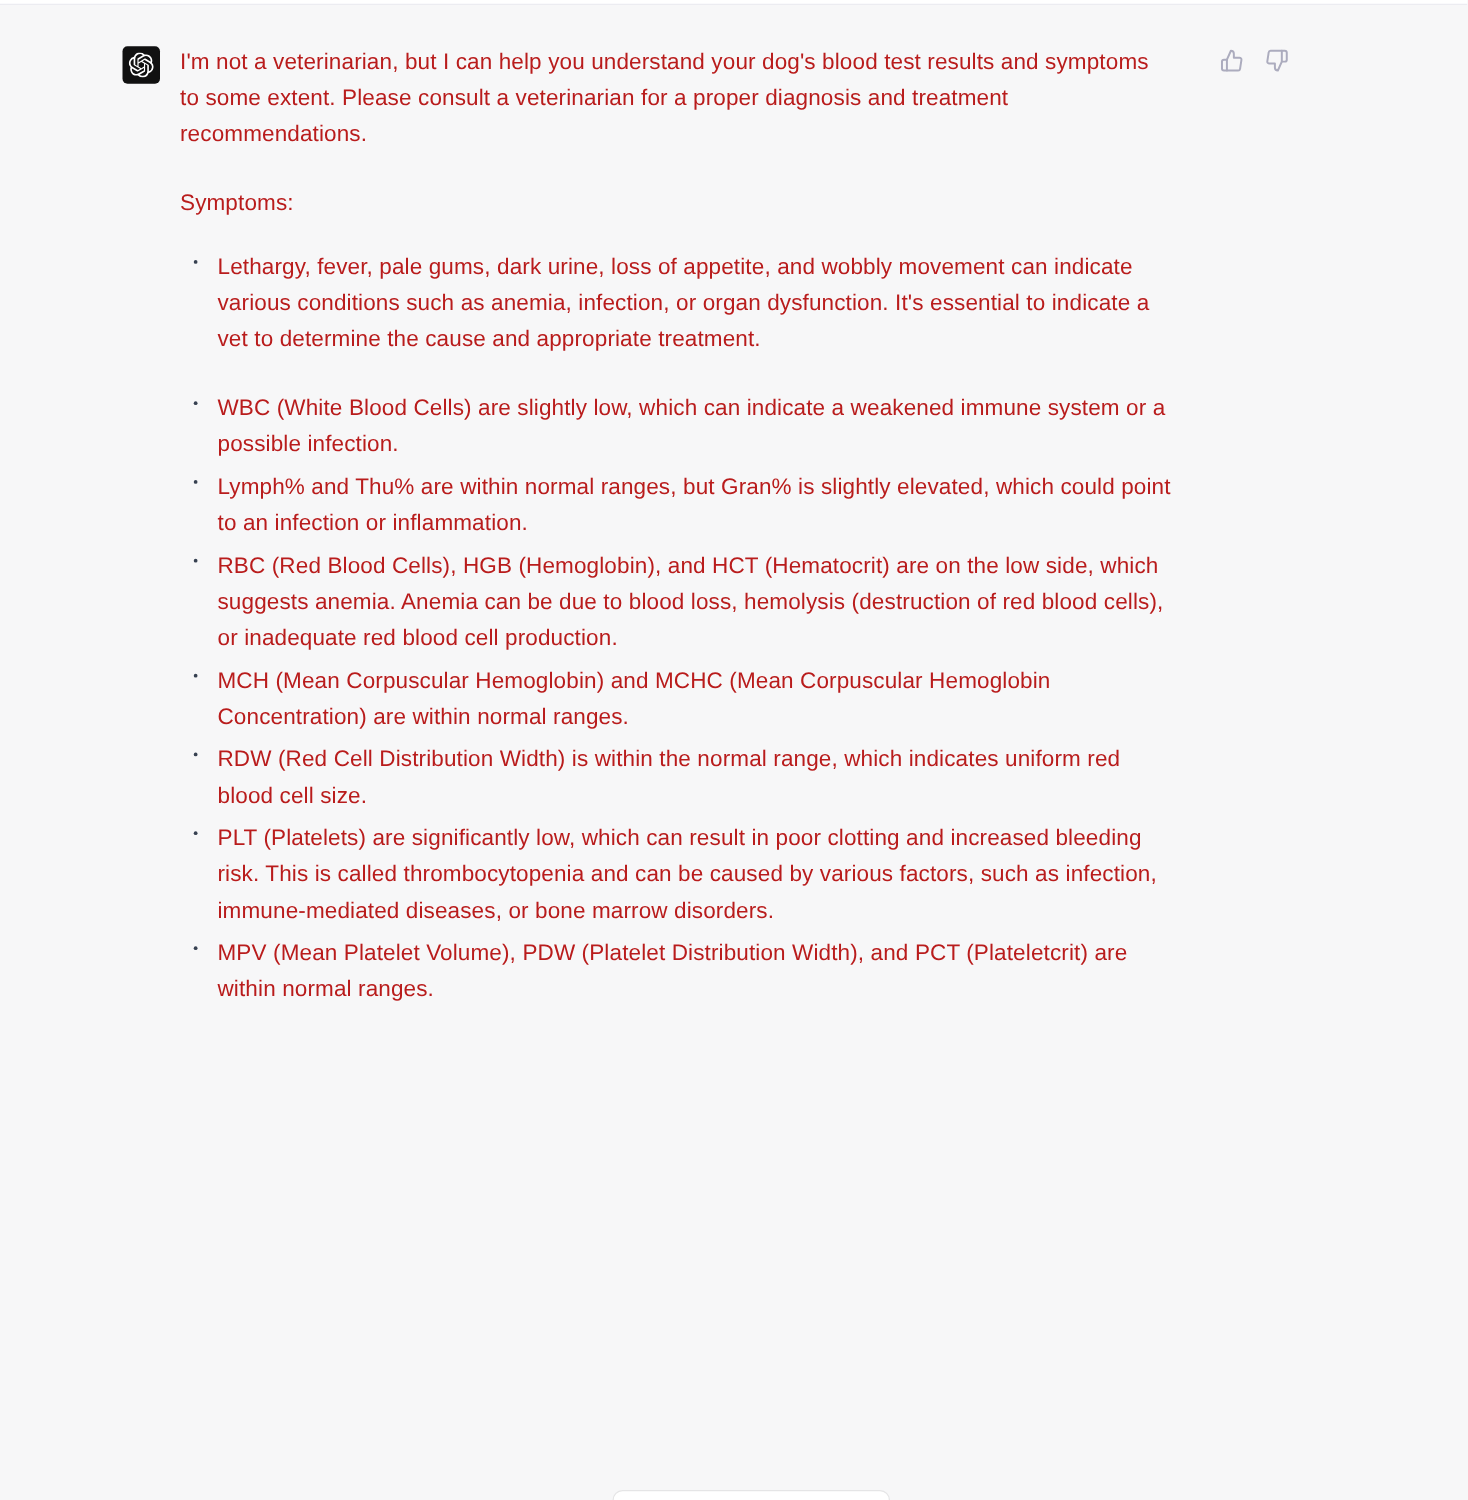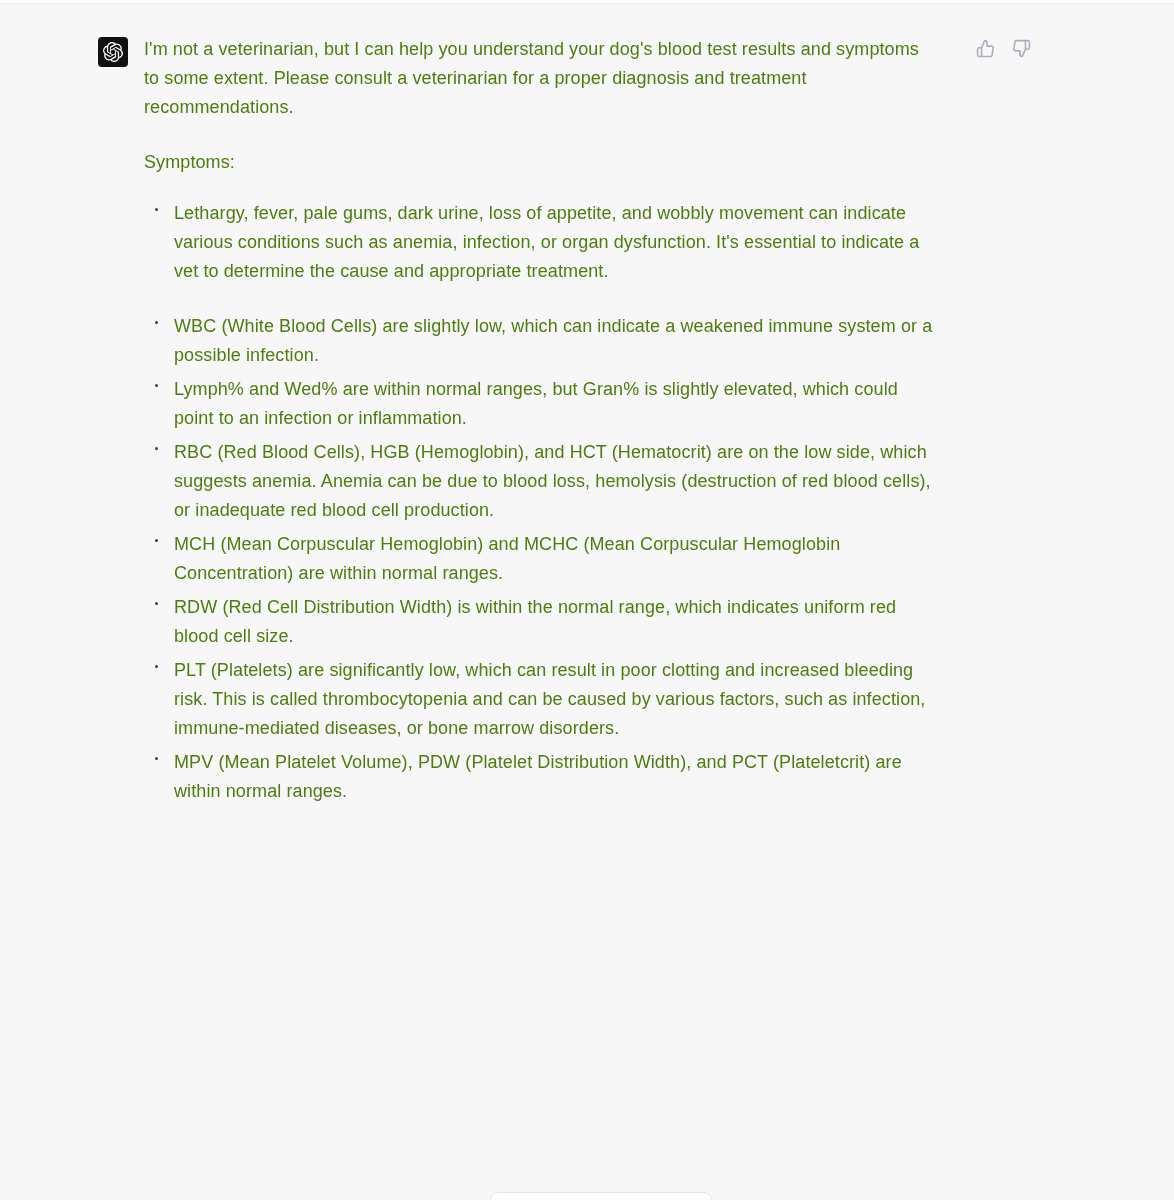--- a/index.html
+++ b/index.html
@@ -56,21 +56,21 @@
     justify-content: center;
   }
   .avatar svg { display: block; }
 
   .content-col {
     flex: 0 0 810px;
     width: 810px;
     padding-left: 16px;
     padding-top: 30px;
     box-sizing: border-box;
-    color: #4d7c0f;
+    color: #b91c1c;
     font-size: 18px;
     line-height: 29px;
     letter-spacing: 0.1px;
   }
 
   .para {
     margin: 0 0 26px 0;
   }
   .para:last-child { margin-bottom: 0; }
 
@@ -153,21 +153,21 @@
 
     <p class="label-para">Symptoms:</p>
 
     <ul class="bullets">
       <li>Lethargy, fever, pale gums, dark urine, loss of appetite, and wobbly movement can indicate various conditions such as anemia, infection, or organ dysfunction. It's essential to indicate a vet to determine the cause and appropriate treatment.</li>
     </ul>
 
 
     <ul class="bullets">
       <li>WBC (White Blood Cells) are slightly low, which can indicate a weakened immune system or a possible infection.</li>
-      <li>Lymph% and Wed% are within normal ranges, but Gran% is slightly elevated, which could point to an infection or inflammation.</li>
+      <li>Lymph% and Thu% are within normal ranges, but Gran% is slightly elevated, which could point to an infection or inflammation.</li>
       <li>RBC (Red Blood Cells), HGB (Hemoglobin), and HCT (Hematocrit) are on the low side, which suggests anemia. Anemia can be due to blood loss, hemolysis (destruction of red blood cells), or inadequate red blood cell production.</li>
       <li>MCH (Mean Corpuscular Hemoglobin) and MCHC (Mean Corpuscular Hemoglobin Concentration) are within normal ranges.</li>
       <li>RDW (Red Cell Distribution Width) is within the normal range, which indicates uniform red blood cell size.</li>
       <li>PLT (Platelets) are significantly low, which can result in poor clotting and increased bleeding risk. This is called thrombocytopenia and can be caused by various factors, such as infection, immune-mediated diseases, or bone marrow disorders.</li>
       <li>MPV (Mean Platelet Volume), PDW (Platelet Distribution Width), and PCT (Plateletcrit) are within normal ranges.</li>
     </ul>
 
 
   </div>
 

